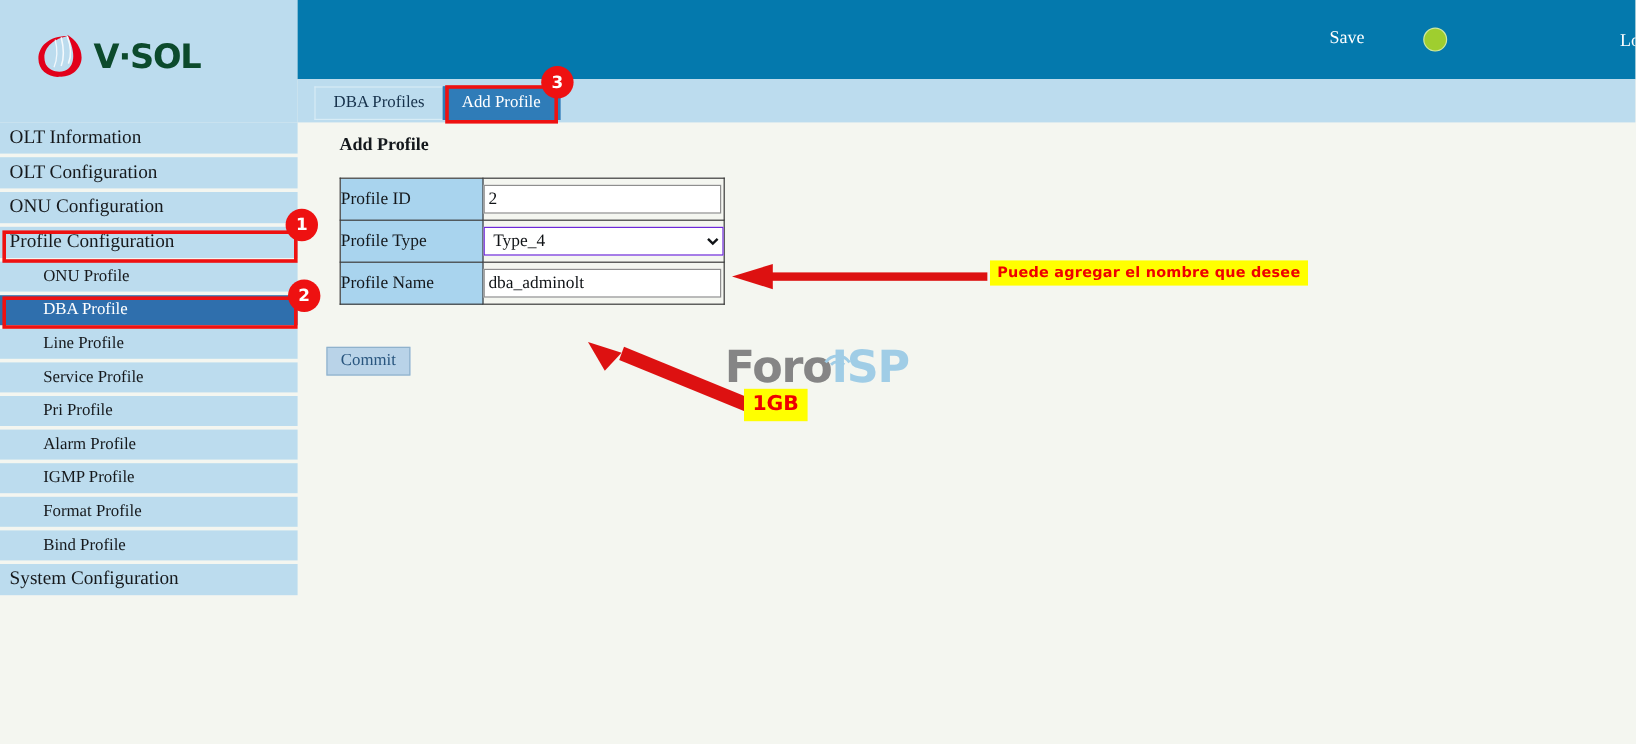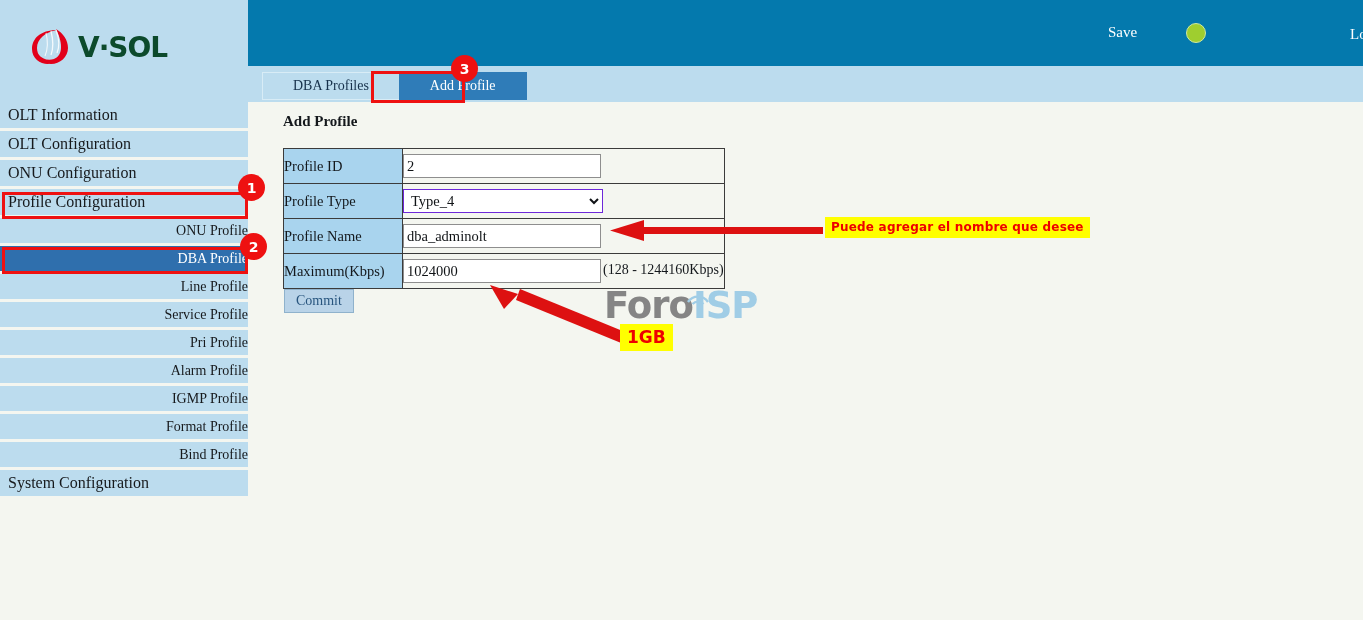--- a/index.html
+++ b/index.html
@@ -88,21 +88,21 @@
     left: 262px;
     top: 72px;
     display: flex;
     align-items: stretch;
     height: 28px;
   }
   .tab {
     display: flex;
     align-items: center;
     justify-content: center;
-    padding: 0 30px;
+    padding: 0 15px;
     font-size: 14px;
     color: #16314b;
     border: 1px solid #d8ecf6;
     border-right: none;
     box-sizing: border-box;
     height: 28px;
   }
   .tab:last-child { border-right: 1px solid #d8ecf6; }
   .tab.active {
     background: #2f7cb8;
@@ -126,21 +126,20 @@
     padding-left: 8px;
     margin-bottom: 3px;
     box-sizing: border-box;
     white-space: nowrap;
   }
   .nav-item.sub {
     font-size: 14px;
     padding-left: 36px;
     height: 25px;
     line-height: 25px;
-    text-align: right;
   }
   .nav-item.selected {
     background: #2f6fad;
     color: #ffffff;
   }
 
   
   #content-title {
     position: absolute;
     left: 283px;
@@ -201,21 +200,21 @@
     padding-left: 3px;
   }
   .hint {
     font-size: 14px;
     color: #14181c;
     margin-left: 2px;
   }
 
   #commit-btn {
     position: absolute;
-    left: 284px;
+    left: 272px;
     top: 289px;
     font-family: "Liberation Serif", serif;
     font-size: 14px;
     color: #28557e;
     background: #b9d3e8;
     border: 1px solid #8fb2cc;
     padding: 3px 11px;
     cursor: pointer;
   }
 
@@ -365,26 +364,20 @@
         <option>Type_4</option>
       </select>
     </td>
   </tr>
   <tr>
     <td class="lbl">Profile Name</td>
     <td class="val">
       <input class="txt-input" type="text" value="dba_adminolt" style="">
     </td>
   </tr>
-  <tr>
-    <td class="lbl">Maximum(Kbps)</td>
-    <td class="val">
-      <input class="txt-input" type="text" value="1024000" style=""><span class="hint">(128 - 1244160Kbps)</span>
-    </td>
-  </tr>
 </tbody>
   </table>
 
 <button id="commit-btn">Commit</button>
 
 <div id="watermark">
   <span id="wm-foro">Foro</span><span id="wm-isp">ISP</span>
   <span id="wm-antenna">
     <svg width="26" height="16" viewBox="0 0 26 16">
       <path d="M3 12 A12 12 0 0 1 23 12" stroke="#9ccbe6" stroke-width="2.4" fill="none"></path>

